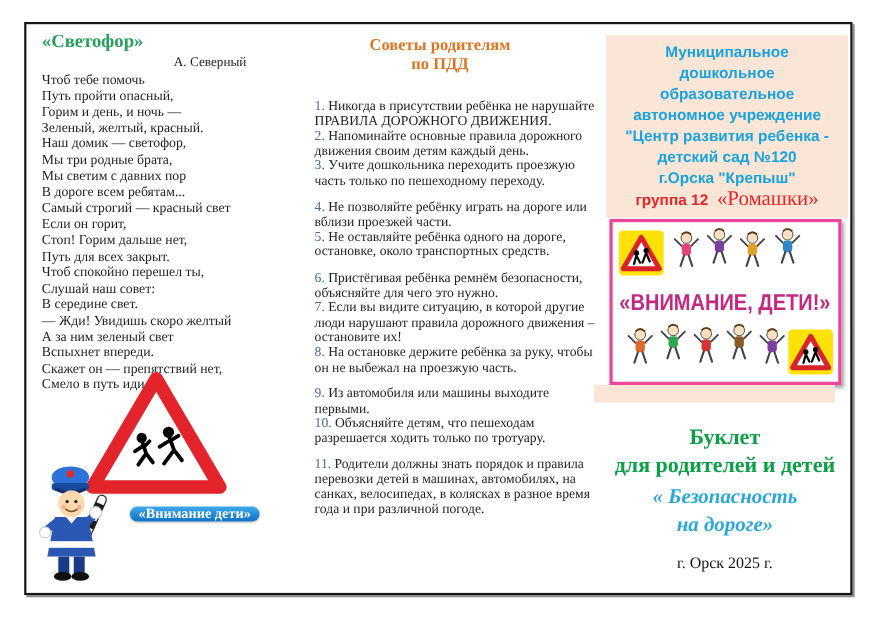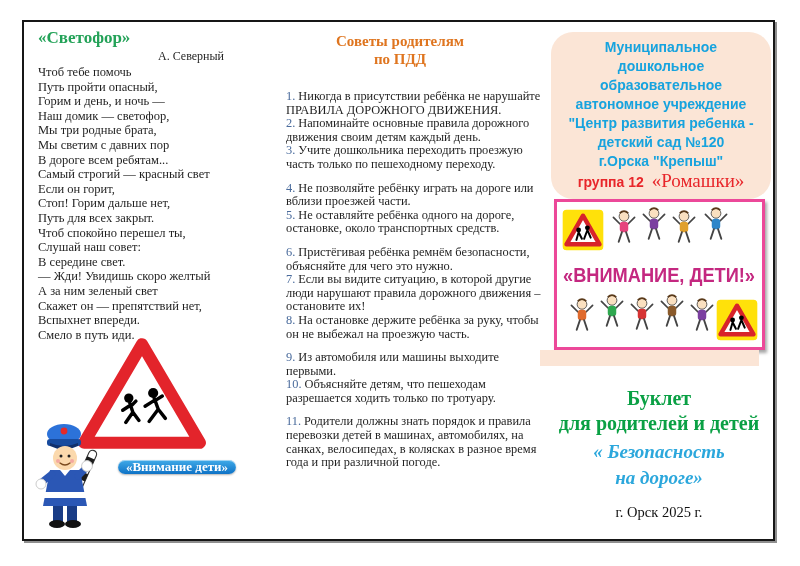--- a/index.html
+++ b/index.html
@@ -24,21 +24,21 @@
   .tips-block{position:absolute;left:262px;top:8px;width:258px;}
   .tips-title{font-size:15px;line-height:18px;font-weight:bold;color:var(--orange_title);
               text-align:center;margin:2px 30px 22px 0;}
   .tip{font-size:12.4px;line-height:13.6px;margin:0;}
   .tip.gap-after{margin-bottom:10px;}
   .tip-num{color:var(--tip_number);margin-right:3px;}
 
   
   .org-box{position:absolute;left:527px;top:10px;width:216px;background:var(--org_bg);
            padding:6px 2px 7px 2px;text-align:center;
-           font-family:"Liberation Sans", sans-serif;font-weight:bold;border-radius:22px;}
+           font-family:"Liberation Sans", sans-serif;font-weight:bold;}
   .org-line{font-size:14px;line-height:19px;color:var(--org_blue);}
   .org-group-line{font-size:14px;line-height:20px;color:var(--org_red);}
   .group-label{font-family:"Liberation Sans", sans-serif;font-weight:bold;}
   .group-name{font-family:"Liberation Serif", serif;font-weight:normal;margin-left:4px;font-size:19px;}
   .banner-card{position:absolute;left:530px;top:177px;width:205px;height:145px;background:#fff;
                border:3px solid #ec4899;box-shadow:2px 3px 3px rgba(0,0,0,.35);}
   .banner-card svg{display:block;width:100%;height:100%;}
   .peach-bar{position:absolute;left:516px;top:328px;width:219px;height:16px;background:var(--org_bg);}
   .booklet-block{position:absolute;left:527px;top:364px;width:216px;text-align:center;}
   .booklet-title{font-size:20px;line-height:25px;font-weight:bold;color:var(--booklet_green);}
@@ -53,35 +53,36 @@
   <div class="page">
 
     <div class="poem-block">
       <div class="poem-title">«Светофор»</div>
       <div class="poem-author">А. Северный</div>
       <div>
 
       <div class="poem-line">Чтоб тебе помочь</div>
           <div class="poem-line">Путь пройти опасный,</div>
           <div class="poem-line">Горим и день, и ночь —</div>
+          <div class="poem-line">Зеленый, желтый, красный.</div>
           <div class="poem-line">Наш домик — светофор,</div>
           <div class="poem-line">Мы три родные брата,</div>
           <div class="poem-line">Мы светим с давних пор</div>
           <div class="poem-line">В дороге всем ребятам...</div>
           <div class="poem-line">Самый строгий — красный свет</div>
           <div class="poem-line">Если он горит,</div>
           <div class="poem-line">Стоп! Горим дальше нет,</div>
           <div class="poem-line">Путь для всех закрыт.</div>
           <div class="poem-line">Чтоб спокойно перешел ты,</div>
           <div class="poem-line">Слушай наш совет:</div>
           <div class="poem-line">В середине свет.</div>
           <div class="poem-line">— Жди! Увидишь скоро желтый</div>
           <div class="poem-line">А за ним зеленый свет</div>
+          <div class="poem-line">Вспыхнет впереди.</div>
           <div class="poem-line">Скажет он — препятствий нет,</div>
-          <div class="poem-line">Вспыхнет впереди.</div>
           <div class="poem-line">Смело в путь иди.</div>
         </div>
     </div>
 
     <svg class="sign-svg" viewBox="0 0 130 112">
       <polygon points="65,8 122,105 8,105" fill="#ffffff" stroke="#E3242B" stroke-width="12" stroke-linejoin="round"></polygon>
       <g stroke="#000" stroke-width="3.4" stroke-linecap="round" fill="none">
         <path d="M53 66 L56 75 M56 75 L49 85 M56 75 L62 83 M52 69 L46 73 M54 69 L59 64"></path>
         <path d="M77 61 L81 72 M81 72 L72 84 M81 72 L88 81 M76 64 L68 69 M77 64 L85 59"></path>
       </g>

